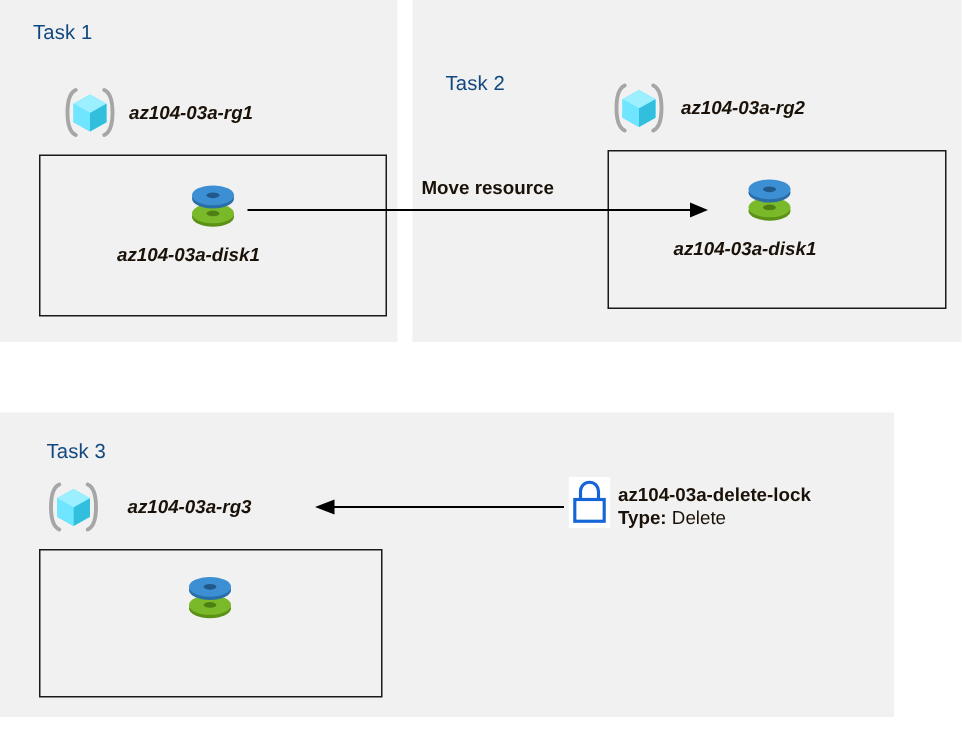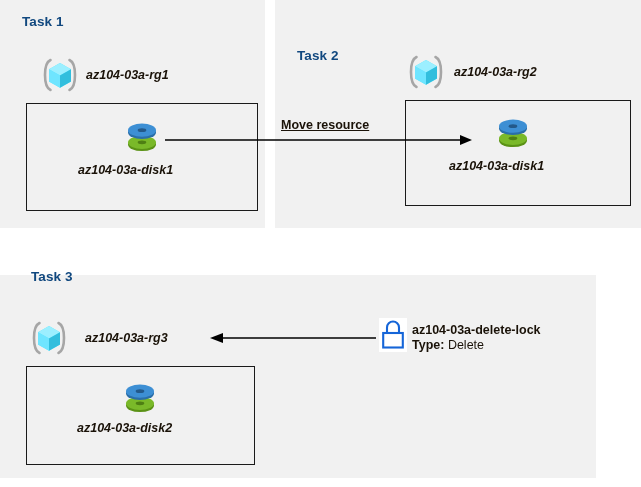--- a/index.html
+++ b/index.html
@@ -29,28 +29,28 @@
     position: absolute;
     background: #f1f1f1;
   }
   #panel-task1 { left: 0px;   top: 0px;   width: 265px; height: 228px; }
   #panel-task2 { left: 275px; top: 0px;   width: 366px; height: 228px; }
   #panel-task3 { left: 0px;   top: 275px; width: 596px; height: 203px; }
 
   .panel-title {
     position: absolute;
     font-size: 13.5px;
-    font-weight: bold;
+    font-weight: normal;
     color: #11487f;
     letter-spacing: 0.1px;
     white-space: nowrap;
   }
   #title-task1 { left: 22px;  top: 14px; }
   #title-task2 { left: 297px; top: 14px; margin-top: 34px; }
-  #title-task3 { left: 31px;  top: 269px; }
+  #title-task3 { left: 31px;  top: 293px; }
 
   
   .resource-box {
     position: absolute;
     border: 1.4px solid #1a1a1a;
     background: #f1f1f1;
     box-sizing: border-box;
   }
   #box-task1 { left: 26px;  top: 103px; width: 232px; height: 108px; }
   #box-task2 { left: 405px; top: 100px; width: 226px; height: 106px; }
@@ -76,21 +76,20 @@
 
   
   .connector { position: absolute; }
 
   .arrow-label {
     position: absolute;
     font-size: 12.5px;
     font-weight: bold;
     color: #1a1208;
     white-space: nowrap;
-    text-decoration: underline;
   }
 
   
   .lock-text {
     position: absolute;
     white-space: nowrap;
     line-height: 15px;
   }
   .lock-name {
     display: block;
@@ -211,21 +210,20 @@
   <div class="disk-icon" style="left:118px; top:375px;">
     <svg width="44" height="44" viewBox="0 0 44 44" xmlns="http://www.w3.org/2000/svg">
       <ellipse cx="22" cy="30.5" rx="14" ry="6.6" fill="#5b9216"></ellipse>
       <ellipse cx="22" cy="28.3" rx="14" ry="6.6" fill="#7ab929"></ellipse>
       <ellipse cx="22" cy="28.3" rx="4.3" ry="1.9" fill="#4e7f13"></ellipse>
       <ellipse cx="22" cy="18.4" rx="14" ry="6.6" fill="#2a6ea8"></ellipse>
       <ellipse cx="22" cy="16.2" rx="14" ry="6.6" fill="#3d8fd4"></ellipse>
       <ellipse cx="22" cy="16.2" rx="4.3" ry="1.9" fill="#23598a"></ellipse>
     </svg>
   </div>
-  <div class="node-label" style="left:77px; top:421px;">az104-03a-disk2</div>
 
   <div class="connector" style="left:204px; top:325px; width:175px; height:26px;">
     <svg width="175" height="26" viewBox="0 0 175 26" xmlns="http://www.w3.org/2000/svg">
       <line x1="18" y1="13" x2="172" y2="13" stroke="#000000" stroke-width="1.4"></line>
       <polygon points="6,13 19,8 19,18" fill="#000000"></polygon>
     </svg>
   </div>
 
   <div class="lock-icon" style="left:379px; top:318px;">
     <svg width="28" height="34" viewBox="0 0 28 34" xmlns="http://www.w3.org/2000/svg">

